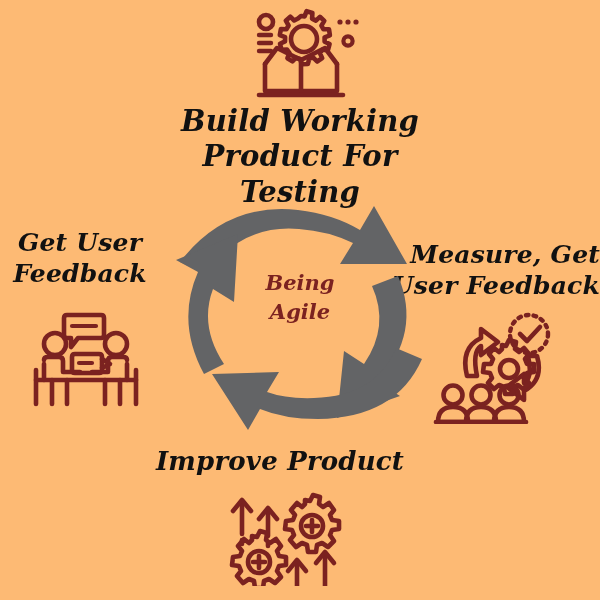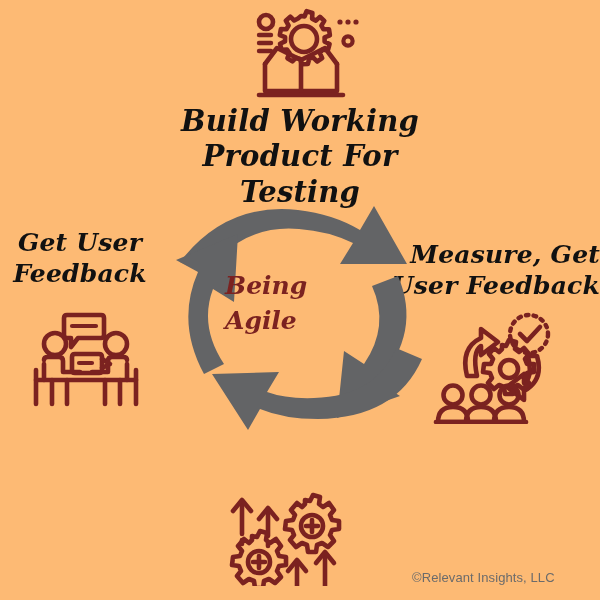--- a/index.html
+++ b/index.html
@@ -58,26 +58,26 @@
     text-align: center;
     font-size: 26px;
   }
 
   
   #center-text {
     position: absolute;
     left: 225px;
     top: 268px;
     width: 150px;
-    text-align: left;
+    text-align: center;
     color: #7B2220;
     font-family: "DejaVu Serif", serif;
     font-style: italic;
     font-weight: 700;
-    font-size: 25px;
+    font-size: 21px;
     line-height: 1.40;
     white-space: pre-line;
   }
 
   
   #copyright {
     position: absolute;
     left: 412px;
     top: 570px;
     color: #6b6b6b;
@@ -137,20 +137,21 @@
 
   <div class="label" id="label-build">Build Working
 Product For Testing</div>
 
   <div class="label" id="label-getuser">Get User
 Feedback</div>
 
   <div class="label" id="label-measure">Measure, Get
 User Feedback</div>
 
+  <div class="label" id="label-improve">Improve Product</div>
 
   <div class="icon-wrap" id="icon-meeting">
     <svg viewBox="0 0 120 98" width="120" height="98" aria-hidden="true">
       <g fill="none" stroke="#7B2220" stroke-width="4.6" stroke-linecap="round" stroke-linejoin="round">
 
         <path d="M41 3 L75 3 Q78 3 78 6 L78 23 Q78 26 75 26 L52 26 L45 35 L45 26 L41 26
                  Q38 26 38 23 L38 6 Q38 3 41 3 Z"></path>
         <path d="M46 14 L70 14" stroke-width="4.2"></path>
 
         <circle cx="29" cy="32" r="11"></circle>
@@ -299,15 +300,14 @@
           L45 85
           Q31 122 56 160
           Z"></path>
       </g>
     </svg>
   </div>
 
   <div id="center-text">Being
 Agile</div>
 
-  <div id="copyright">©Relevant Insights, LLC</div>
 
 </div>
 
 </body></html>

